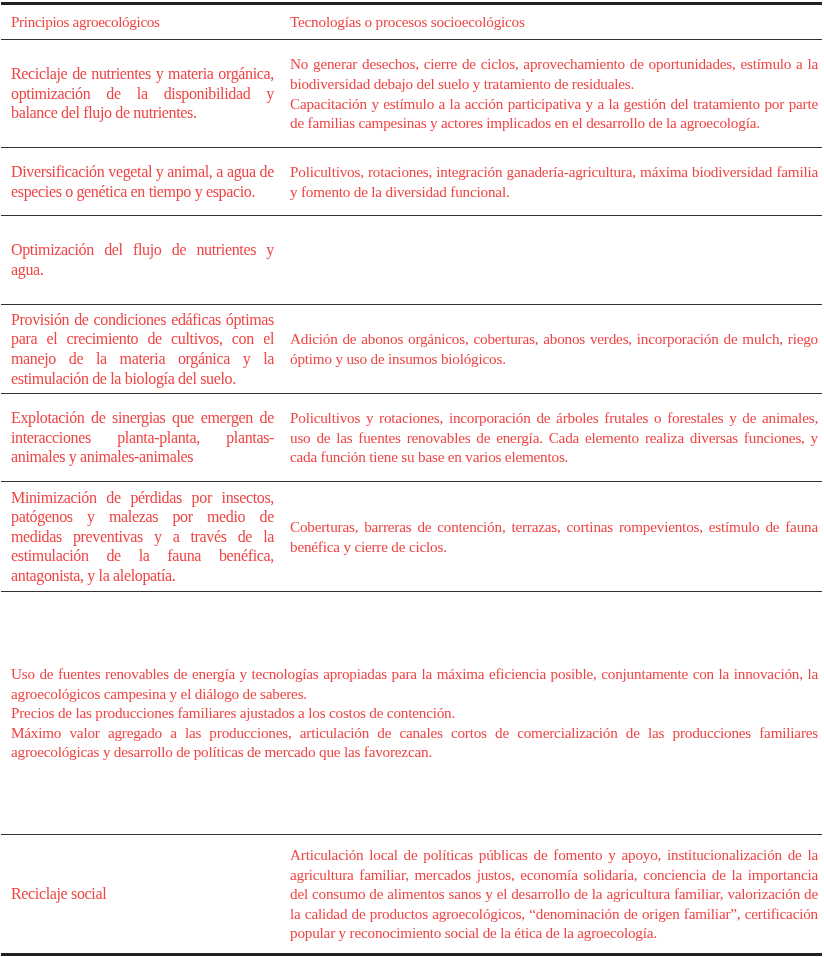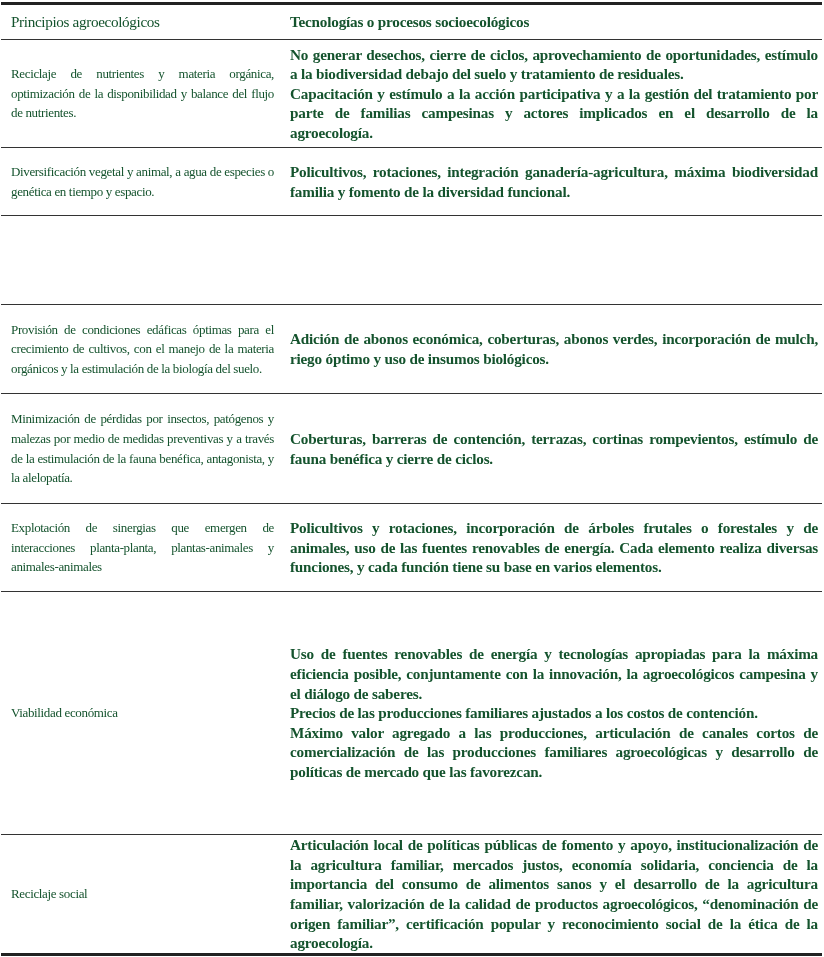--- a/index.html
+++ b/index.html
@@ -1,42 +1,41 @@
 <!DOCTYPE html>
 <html><head>
 <meta charset="utf-8">
 <style>
   html, body { margin: 0; padding: 0; background: #ffffff; }
   body { width: 824px; height: 957px; overflow: hidden; }
   .table {
     position: absolute; left: 1px; top: 2px; width: 821px;
     border-top: 3px solid #222;
     font-family: "Liberation Serif", "DejaVu Serif", serif;
-    color: #14532d;
+    color: #ef4444;
   }
   .row {
     display: flex;
     border-bottom: 1.5px solid #333;
     box-sizing: border-box;
   }
   .row.last { border-bottom: 3px solid #222; }
   .c1 {
     width: 279px; box-sizing: border-box; padding: 0 6px 0 10px;
-    font-size: 13px; line-height: 19.6px;
+    font-size: 16px; line-height: 19.6px;
     display: flex; align-items: center;
     text-align: justify;
     letter-spacing: -0.35px;
   }
   .c2 {
     flex: 1; box-sizing: border-box; padding: 0 4px 0 10px;
     font-size: 15.2px; line-height: 19.6px;
     display: flex; flex-direction: column; justify-content: center;
     text-align: justify;
     letter-spacing: -0.2px;
-    font-weight: bold;
   }
   .c1 span, .c2 span { display: block; }
   .header .c1, .header .c2 { font-size: 15.2px; }
 </style>
 </head>
 <body>
 
 <div class="table">
 
   <div class="row header" style="height:35px">
@@ -61,53 +60,53 @@
   <div class="row" style="height:68px">
     <div class="c1">
         <span>Diversificación vegetal y animal, a agua de especies o genética en tiempo y espacio.</span>
       </div>
     <div class="c2">
       <span>Policultivos, rotaciones, integración ganadería-agricultura, máxima biodiversidad familia y fomento de la diversidad funcional.</span>
     </div>
   </div>
 
   <div class="row" style="height:89px">
+    <div class="c1">
+        <span>Optimización del flujo de nutrientes y agua.</span>
+      </div>
   </div>
 
   <div class="row" style="height:89px">
     <div class="c1">
-        <span>Provisión de condiciones edáficas óptimas para el crecimiento de cultivos, con el manejo de la materia orgánicos y la estimulación de la biología del suelo.</span>
+        <span>Provisión de condiciones edáficas óptimas para el crecimiento de cultivos, con el manejo de la materia orgánica y la estimulación de la biología del suelo.</span>
       </div>
     <div class="c2">
-      <span>Adición de abonos económica, coberturas, abonos verdes, incorporación de mulch, riego óptimo y uso de insumos biológicos.</span>
+      <span>Adición de abonos orgánicos, coberturas, abonos verdes, incorporación de mulch, riego óptimo y uso de insumos biológicos.</span>
+    </div>
+  </div>
+
+  <div class="row" style="height:88px">
+    <div class="c1">
+        <span>Explotación de sinergias que emergen de interacciones planta-planta, plantas-animales y animales-animales</span>
+      </div>
+    <div class="c2">
+      <span>Policultivos y rotaciones, incorporación de árboles frutales o forestales y de animales, uso de las fuentes renovables de energía. Cada elemento realiza diversas funciones, y cada función tiene su base en varios elementos.</span>
     </div>
   </div>
 
   <div class="row" style="height:110px">
     <div class="c1">
         <span>Minimización de pérdidas por insectos, patógenos y malezas por medio de medidas preventivas y a través de la estimulación de la fauna benéfica, antagonista, y la alelopatía.</span>
       </div>
     <div class="c2">
       <span>Coberturas, barreras de contención, terrazas, cortinas rompevientos, estímulo de fauna benéfica y cierre de ciclos.</span>
     </div>
   </div>
 
-  <div class="row" style="height:88px">
-    <div class="c1">
-        <span>Explotación de sinergias que emergen de interacciones planta-planta, plantas-animales y animales-animales</span>
-      </div>
-    <div class="c2">
-      <span>Policultivos y rotaciones, incorporación de árboles frutales o forestales y de animales, uso de las fuentes renovables de energía. Cada elemento realiza diversas funciones, y cada función tiene su base en varios elementos.</span>
-    </div>
-  </div>
-
   <div class="row" style="height:243px">
-    <div class="c1">
-        <span>Viabilidad económica</span>
-      </div>
     <div class="c2">
       <span>Uso de fuentes renovables de energía y tecnologías apropiadas para la máxima eficiencia posible, conjuntamente con la innovación, la agroecológicos campesina y el diálogo de saberes.</span>
       <span>Precios de las producciones familiares ajustados a los costos de contención.</span>
       <span>Máximo valor agregado a las producciones, articulación de canales cortos de comercialización de las producciones familiares agroecológicas y desarrollo de políticas de mercado que las favorezcan.</span>
     </div>
   </div>
 
   <div class="row last" style="height:121px">
     <div class="c1">
         <span>Reciclaje social</span>

